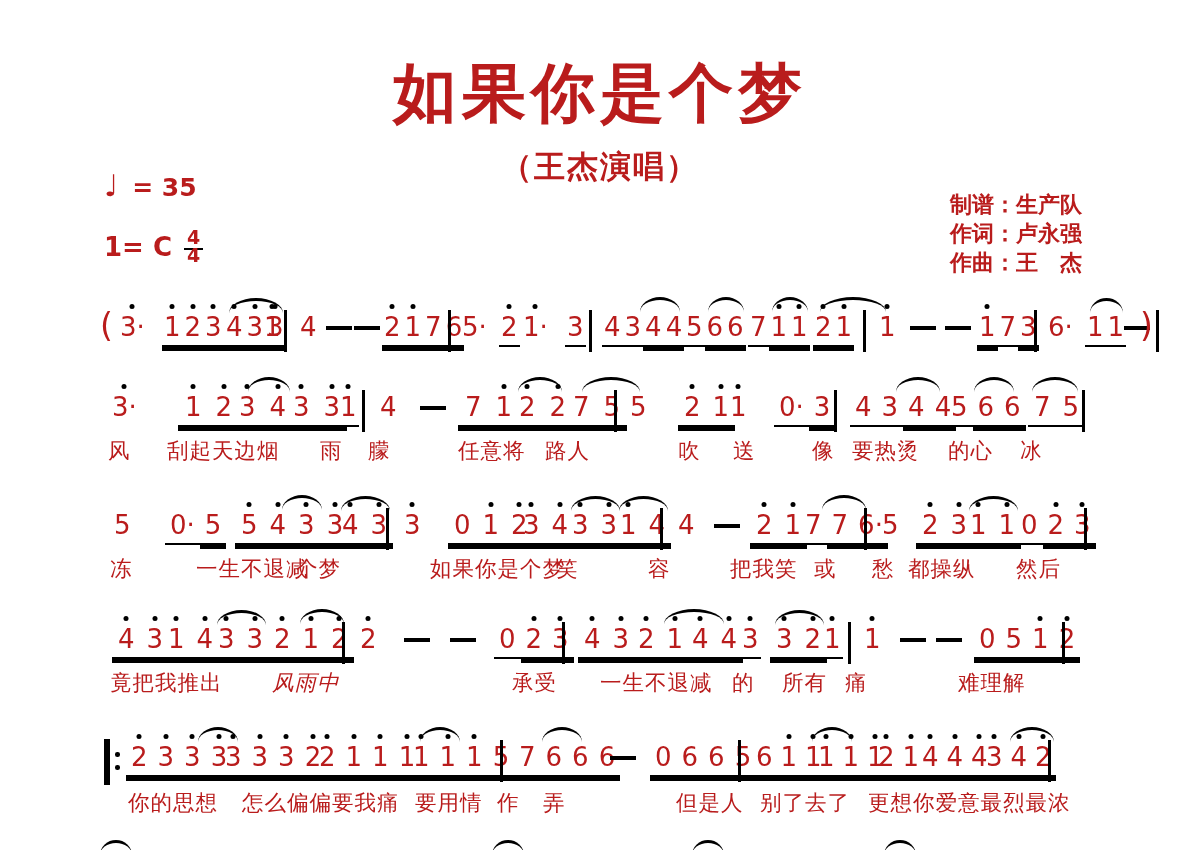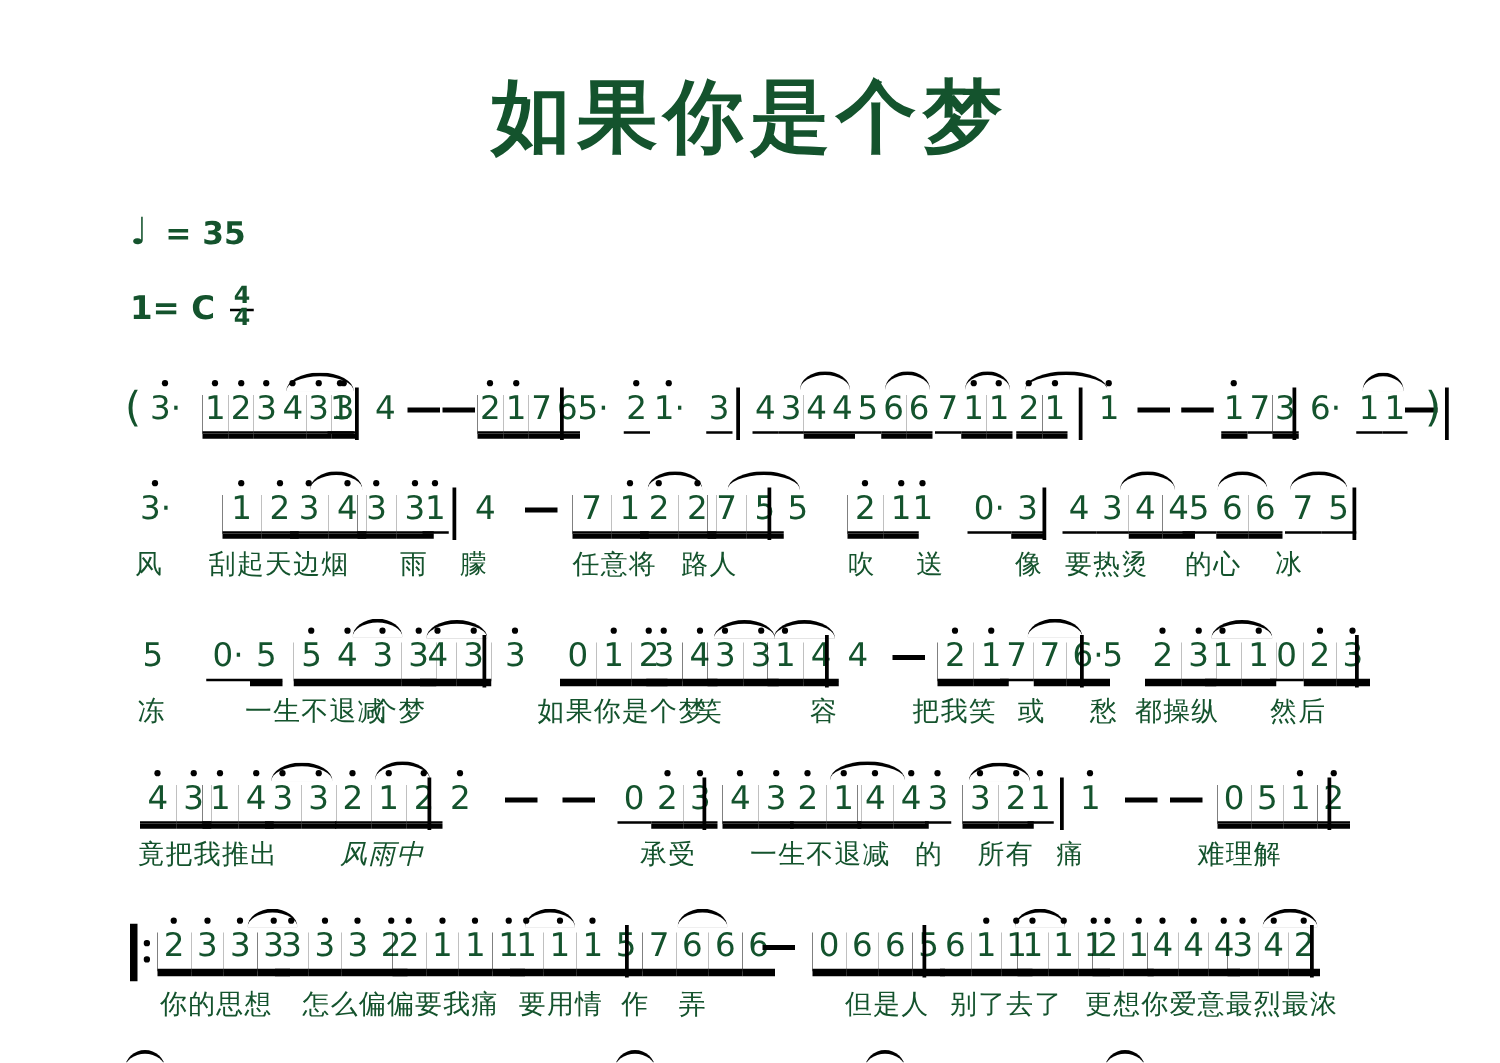--- a/index.html
+++ b/index.html
@@ -1,17 +1,17 @@
 <!DOCTYPE html>
 <html><head>
 <meta charset="utf-8">
 <style>
   html,body{margin:0;padding:0;background:#fff;}
   .page{position:relative;width:1200px;height:850px;background:#ffffff;overflow:hidden;
-        font-family:"DejaVu Sans",sans-serif;color:#14532d;}
+        font-family:"DejaVu Sans",sans-serif;color:#b91c1c;}
   .title{position:absolute;top:50px;left:0;width:100%;text-align:center;
          font-size:64px;font-weight:900;letter-spacing:5px;}
   .subtitle{position:absolute;top:146px;left:0;width:100%;text-align:center;
             font-size:31px;font-weight:700;letter-spacing:2px;}
   .tempo{position:absolute;left:104px;top:168px;font-size:25px;font-weight:600;}
   .tempo .nq{font-size:30px;margin-right:14px;}
   .keysig{position:absolute;left:104px;top:232px;font-size:26px;font-weight:600;}
   .frac{display:inline-block;vertical-align:middle;text-align:center;font-size:19px;
         font-weight:700;line-height:18px;margin-left:12px;margin-top:-6px;}
   .frac .ft{border-bottom:2px solid #000;padding:0 3px;}
@@ -37,29 +37,35 @@
   .rep{position:absolute;width:20px;height:46px;}
   .rep .thick{position:absolute;left:0;top:0;width:6px;height:46px;background:#000;}
   .rep .d1,.rep .d2{position:absolute;left:11px;width:4.5px;height:4.5px;border-radius:50%;background:#000;}
   .rep .d1{top:13px;} .rep .d2{top:26px;}
 </style>
 </head>
 <body>
 
 <div class="page">
   <div class="title">如果你是个梦</div>
+  <div class="subtitle">（王杰演唱）</div>
 
   <div class="tempo">
     <span class="nq">♩</span><span>=  35</span>
   </div>
 
   <div class="keysig">
     <span>1= C</span><span class="frac"><span class="ft">4</span><br><span>4</span></span>
   </div>
 
+  <div class="credits">
+    <div>制谱：生产队</div>
+    <div>作词：卢永强</div>
+    <div>作曲：王　杰</div>
+  </div>
 
   <div id="score">
       <div class="sym" style="left: 100px; top: 308px;">(</div>
       <div class="beam" style="left: 118px; top: 312px;">
         <span class="note hi">3·</span>
       </div>
       <div class="beam b2" style="left: 162px; top: 312px;">
         <span class="note hi">1</span>
         <span class="note hi">2</span>
         <span class="note hi">3</span>

